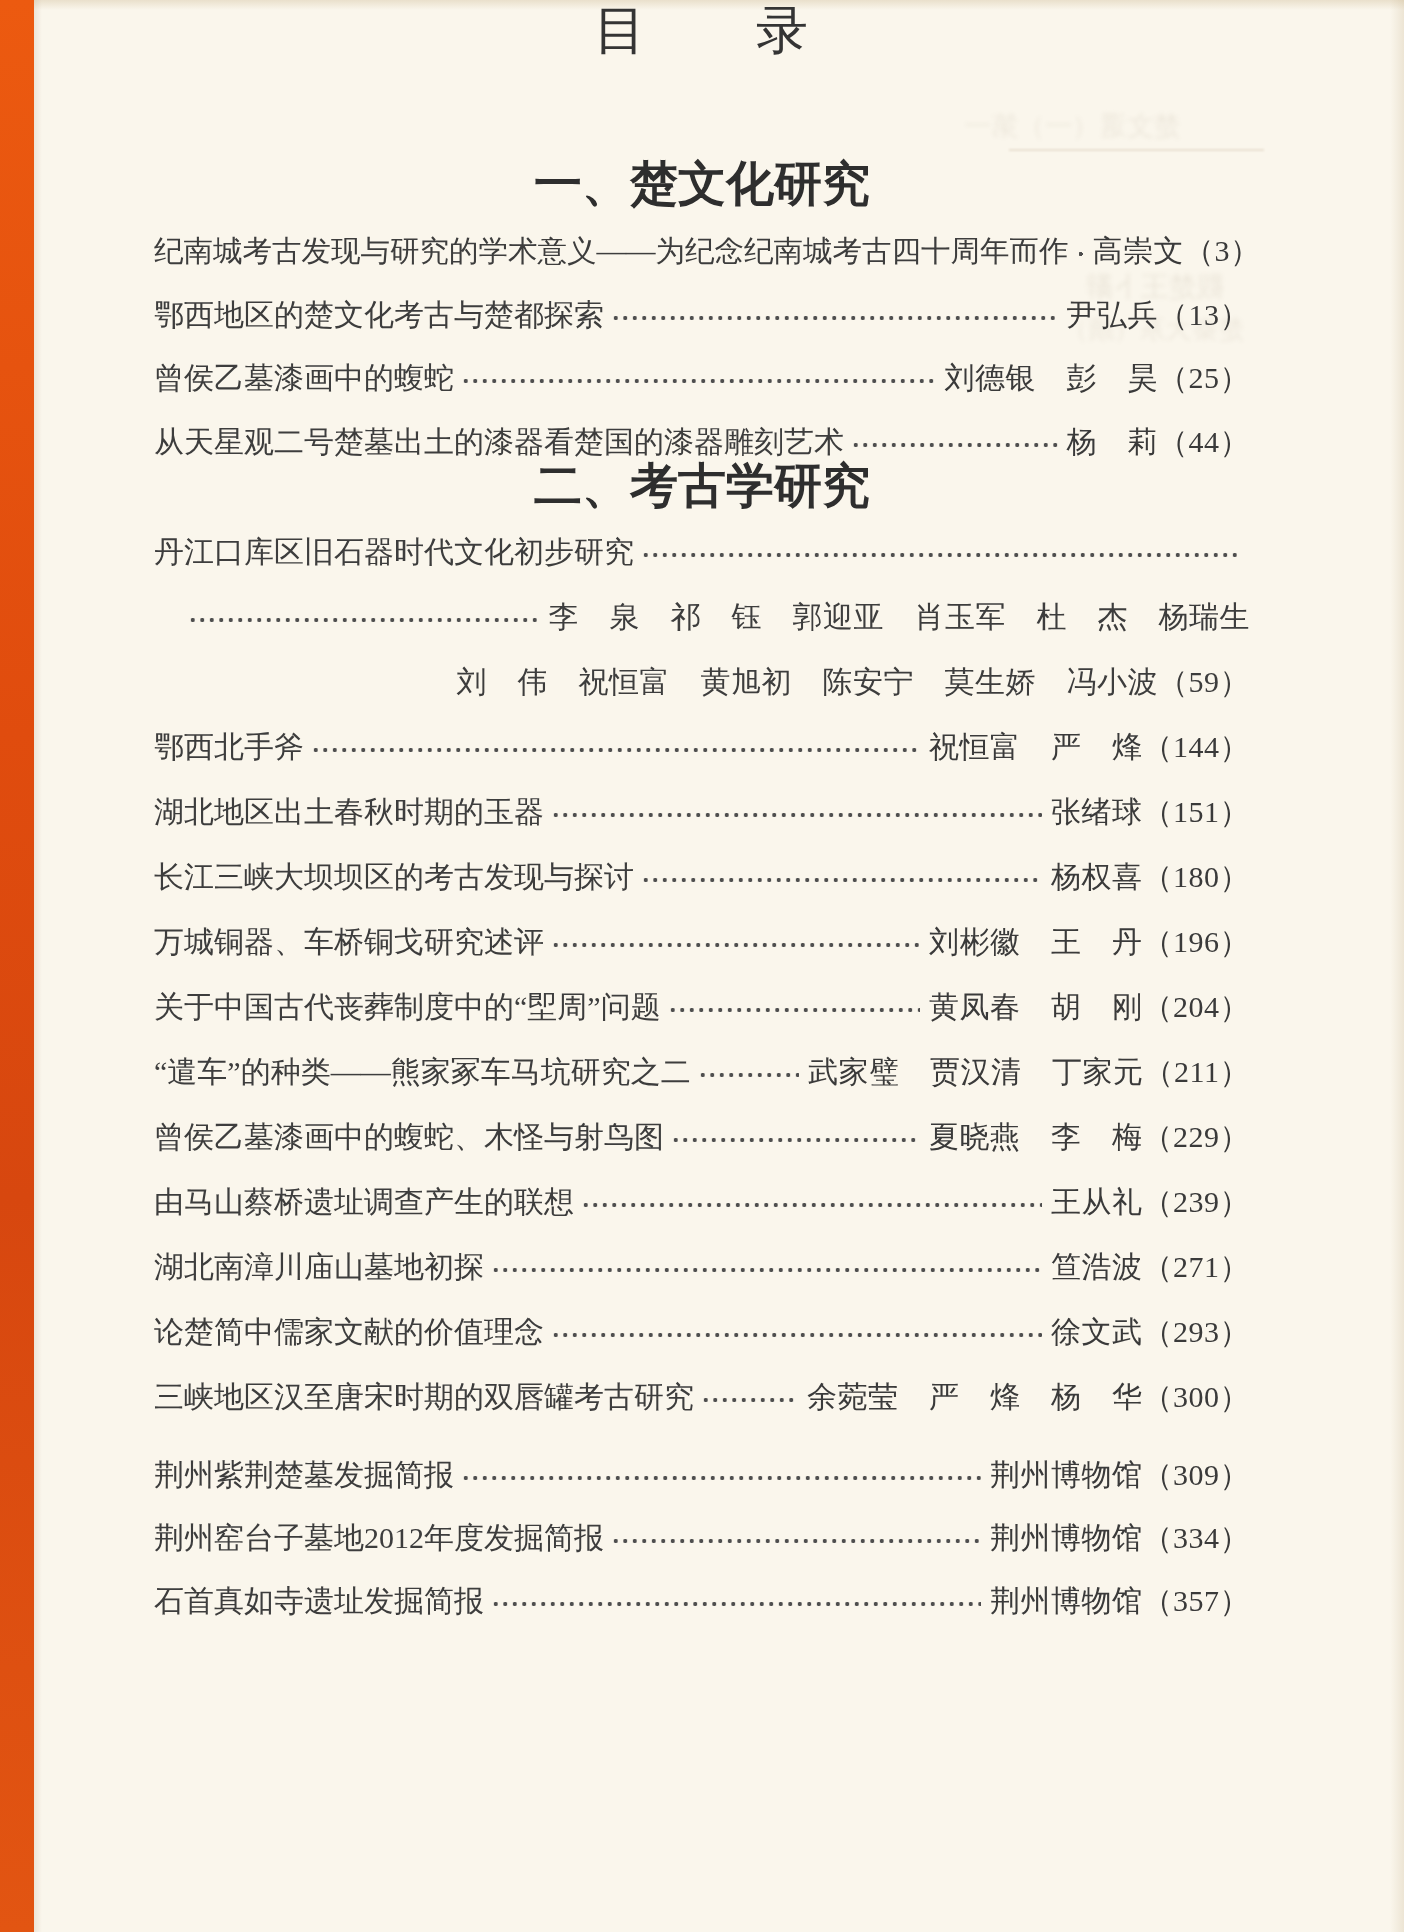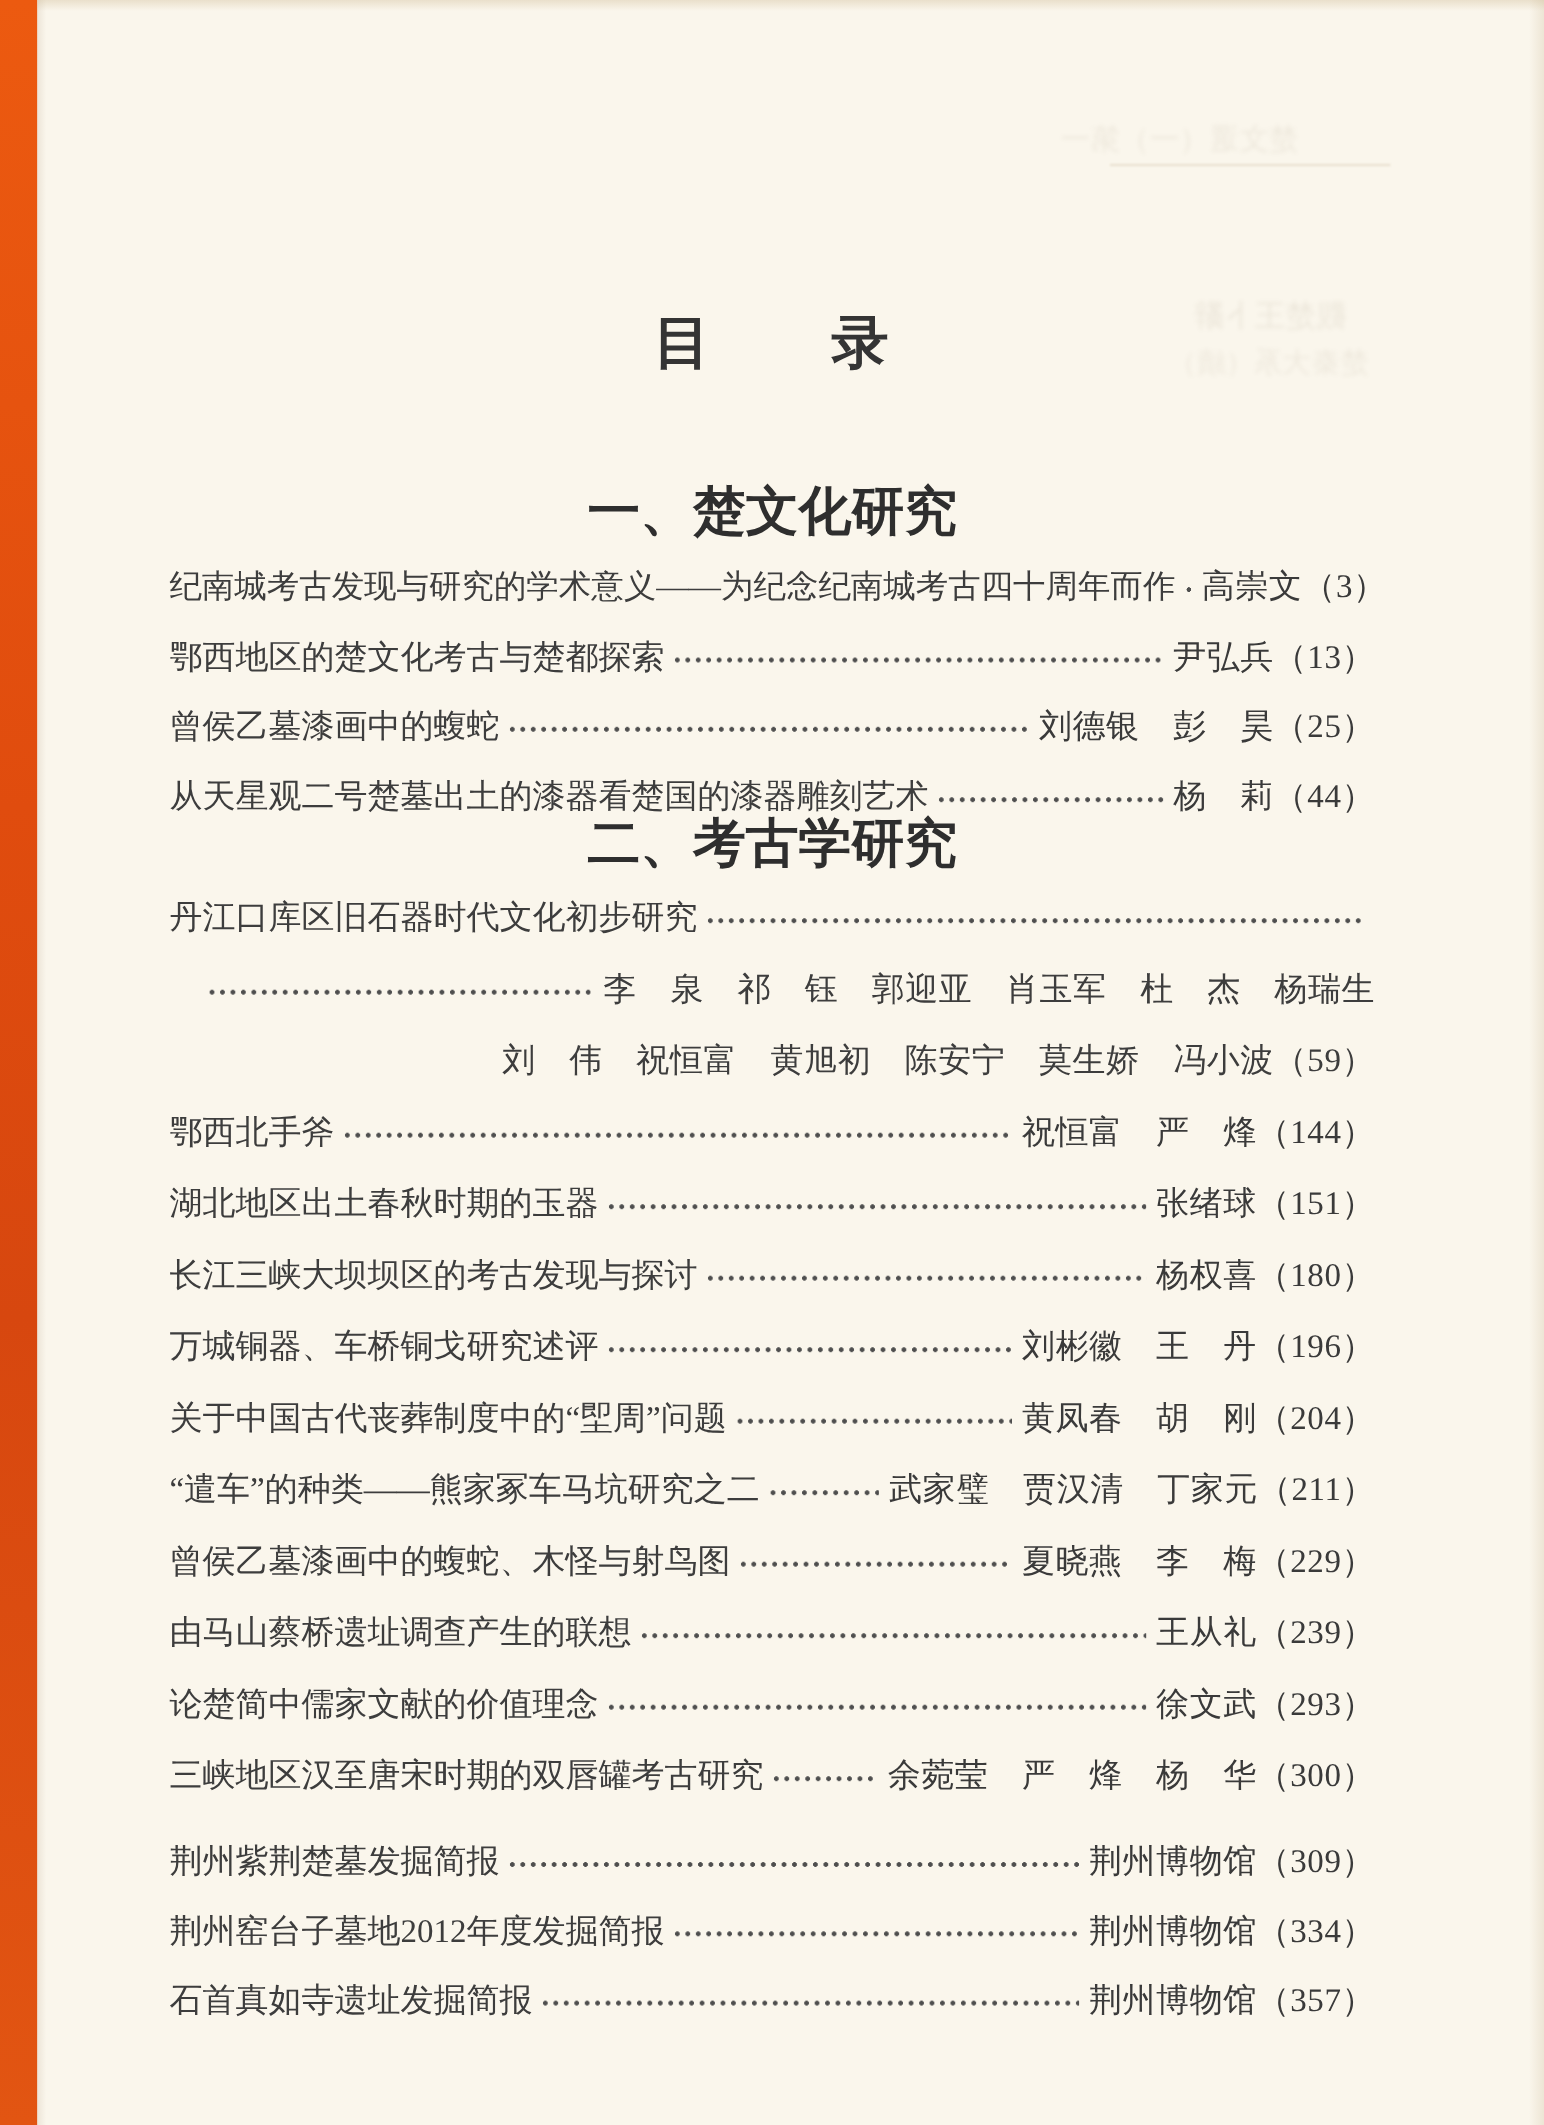--- a/index.html
+++ b/index.html
@@ -21,22 +21,21 @@
       linear-gradient(270deg,rgba(190,168,128,.22) 0,rgba(190,168,128,0) 14px),
       linear-gradient(90deg,rgba(120,80,40,.10) 0,rgba(120,80,40,0) 8px),
       #faf6ec;
   }
   .content{
     position:relative;
     padding-left:120px;
     width:1096px;
   }
   .toc-title{
-    margin-top:282px;
-    font-size:52px;line-height:62px;font-weight:700;
+    font-size:52px;line-height:62px;font-weight:400;
     color:#343434;text-align:center;letter-spacing:2px;
     font-family:"Liberation Serif","DejaVu Serif",serif;
   }
   .section-heading{
     font-size:48px;line-height:44px;font-weight:700;
     color:#2e2e2e;text-align:center;
     font-family:"Liberation Sans","DejaVu Sans",sans-serif;
   }
   .sec-0 .section-heading{margin-top:100px;}
   .sec-1 .section-heading{}
@@ -177,20 +176,25 @@
               <span class="entry-title">曾侯乙墓漆画中的蝮蛇、木怪与射鸟图</span>
               <span class="leader"></span>
               <span class="entry-right">夏晓燕　李　梅（229）</span>
             </div>
             <div class="row">
               <span class="entry-title">由马山蔡桥遗址调查产生的联想</span>
               <span class="leader"></span>
               <span class="entry-right">王从礼（239）</span>
             </div>
             <div class="row">
+              <span class="entry-title">湖北南漳川庙山墓地初探</span>
+              <span class="leader"></span>
+              <span class="entry-right">笪浩波（271）</span>
+            </div>
+            <div class="row">
               <span class="entry-title">论楚简中儒家文献的价值理念</span>
               <span class="leader"></span>
               <span class="entry-right">徐文武（293）</span>
             </div>
             <div class="row">
               <span class="entry-title">三峡地区汉至唐宋时期的双唇罐考古研究</span>
               <span class="leader"></span>
               <span class="entry-right">余菀莹　严　烽　杨　华（300）</span>
             </div>
           </div>

